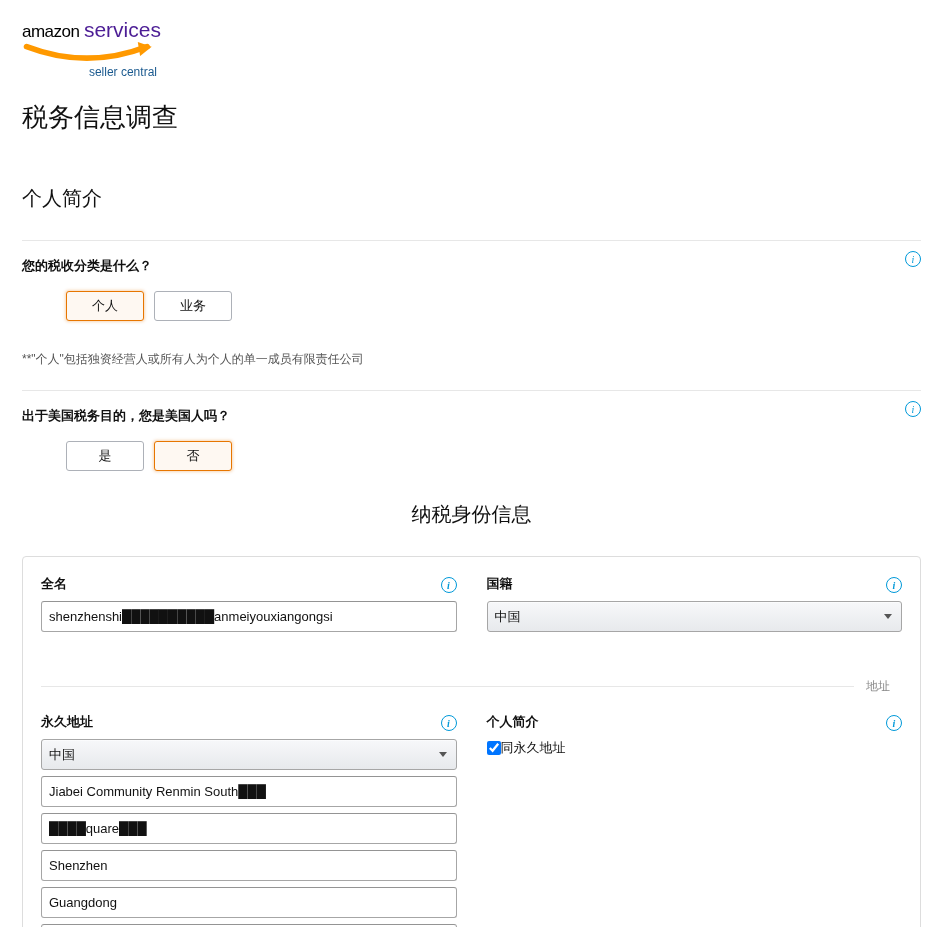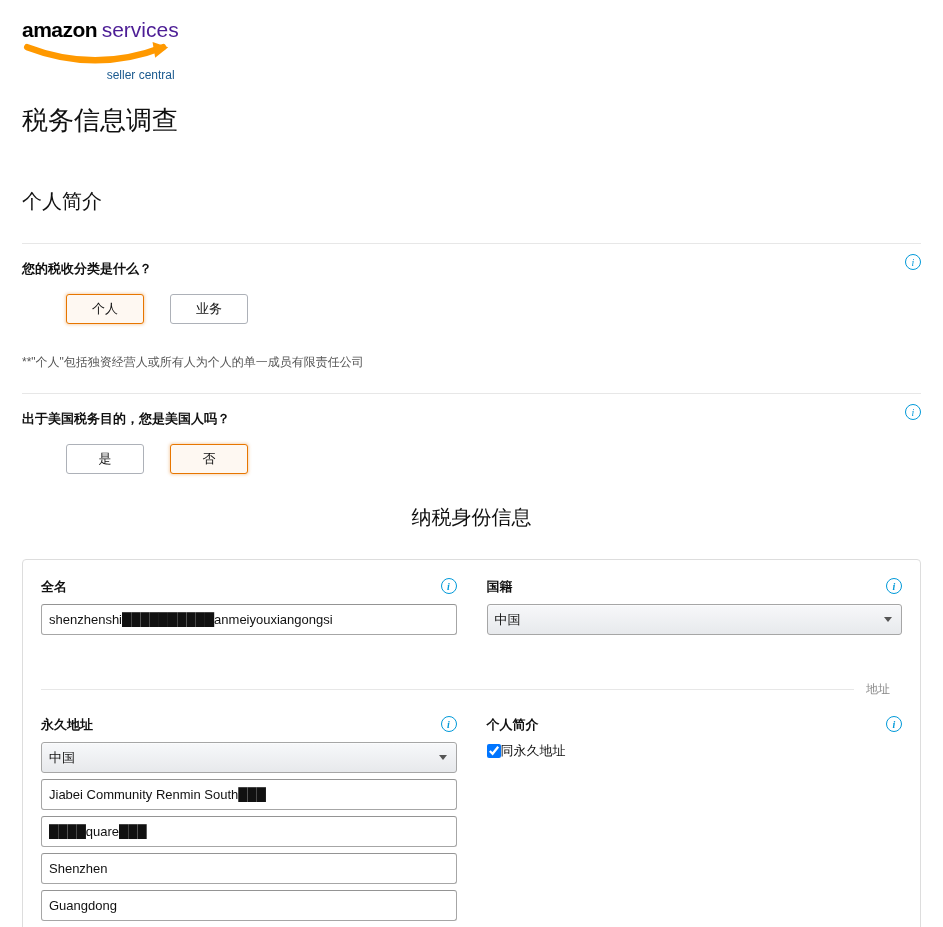--- a/index.html
+++ b/index.html
@@ -14,22 +14,22 @@
       width: 943px;
     }
     .page {
       padding: 18px 22px;
       position: relative;
     }
     .logo {
       margin-bottom: 20px;
     }
     .logo-amazon {
-      font-size: 21px;
-      font-weight: 700;
+      font-size: 17px;
+      font-weight: 400;
       color: #000;
       letter-spacing: -0.5px;
     }
     .logo-services {
       font-size: 21px;
       color: #4c1d95;
       font-weight: 400;
     }
     .logo-sub {
       font-size: 12px;
@@ -60,21 +60,21 @@
       padding-bottom: 22px;
     }
     .q-label {
       font-size: 13px;
       font-weight: 700;
       color: #111;
       margin-bottom: 16px;
     }
     .btn-row {
       display: flex;
-      gap: 26px;
+      gap: 10px;
       padding-left: 44px;
     }
     .opt-btn {
       min-width: 78px;
       height: 30px;
       border: 1px solid #adb1b8;
       border-radius: 3px;
       background: #fff;
       font-size: 13px;
       color: #111;
@@ -124,21 +124,21 @@
       flex: 1;
       position: relative;
     }
     .field-label {
       font-size: 13px;
       font-weight: 700;
       color: #111;
       margin-bottom: 8px;
       display: flex;
       justify-content: space-between;
-      align-items: flex-start;
+      align-items: flex-end;
     }
     .text-input {
       width: 100%;
       height: 31px;
       border: 1px solid #a6a6a6;
       border-top-color: #949494;
       border-radius: 3px;
       padding: 3px 7px;
       font-size: 13px;
       color: #111;

